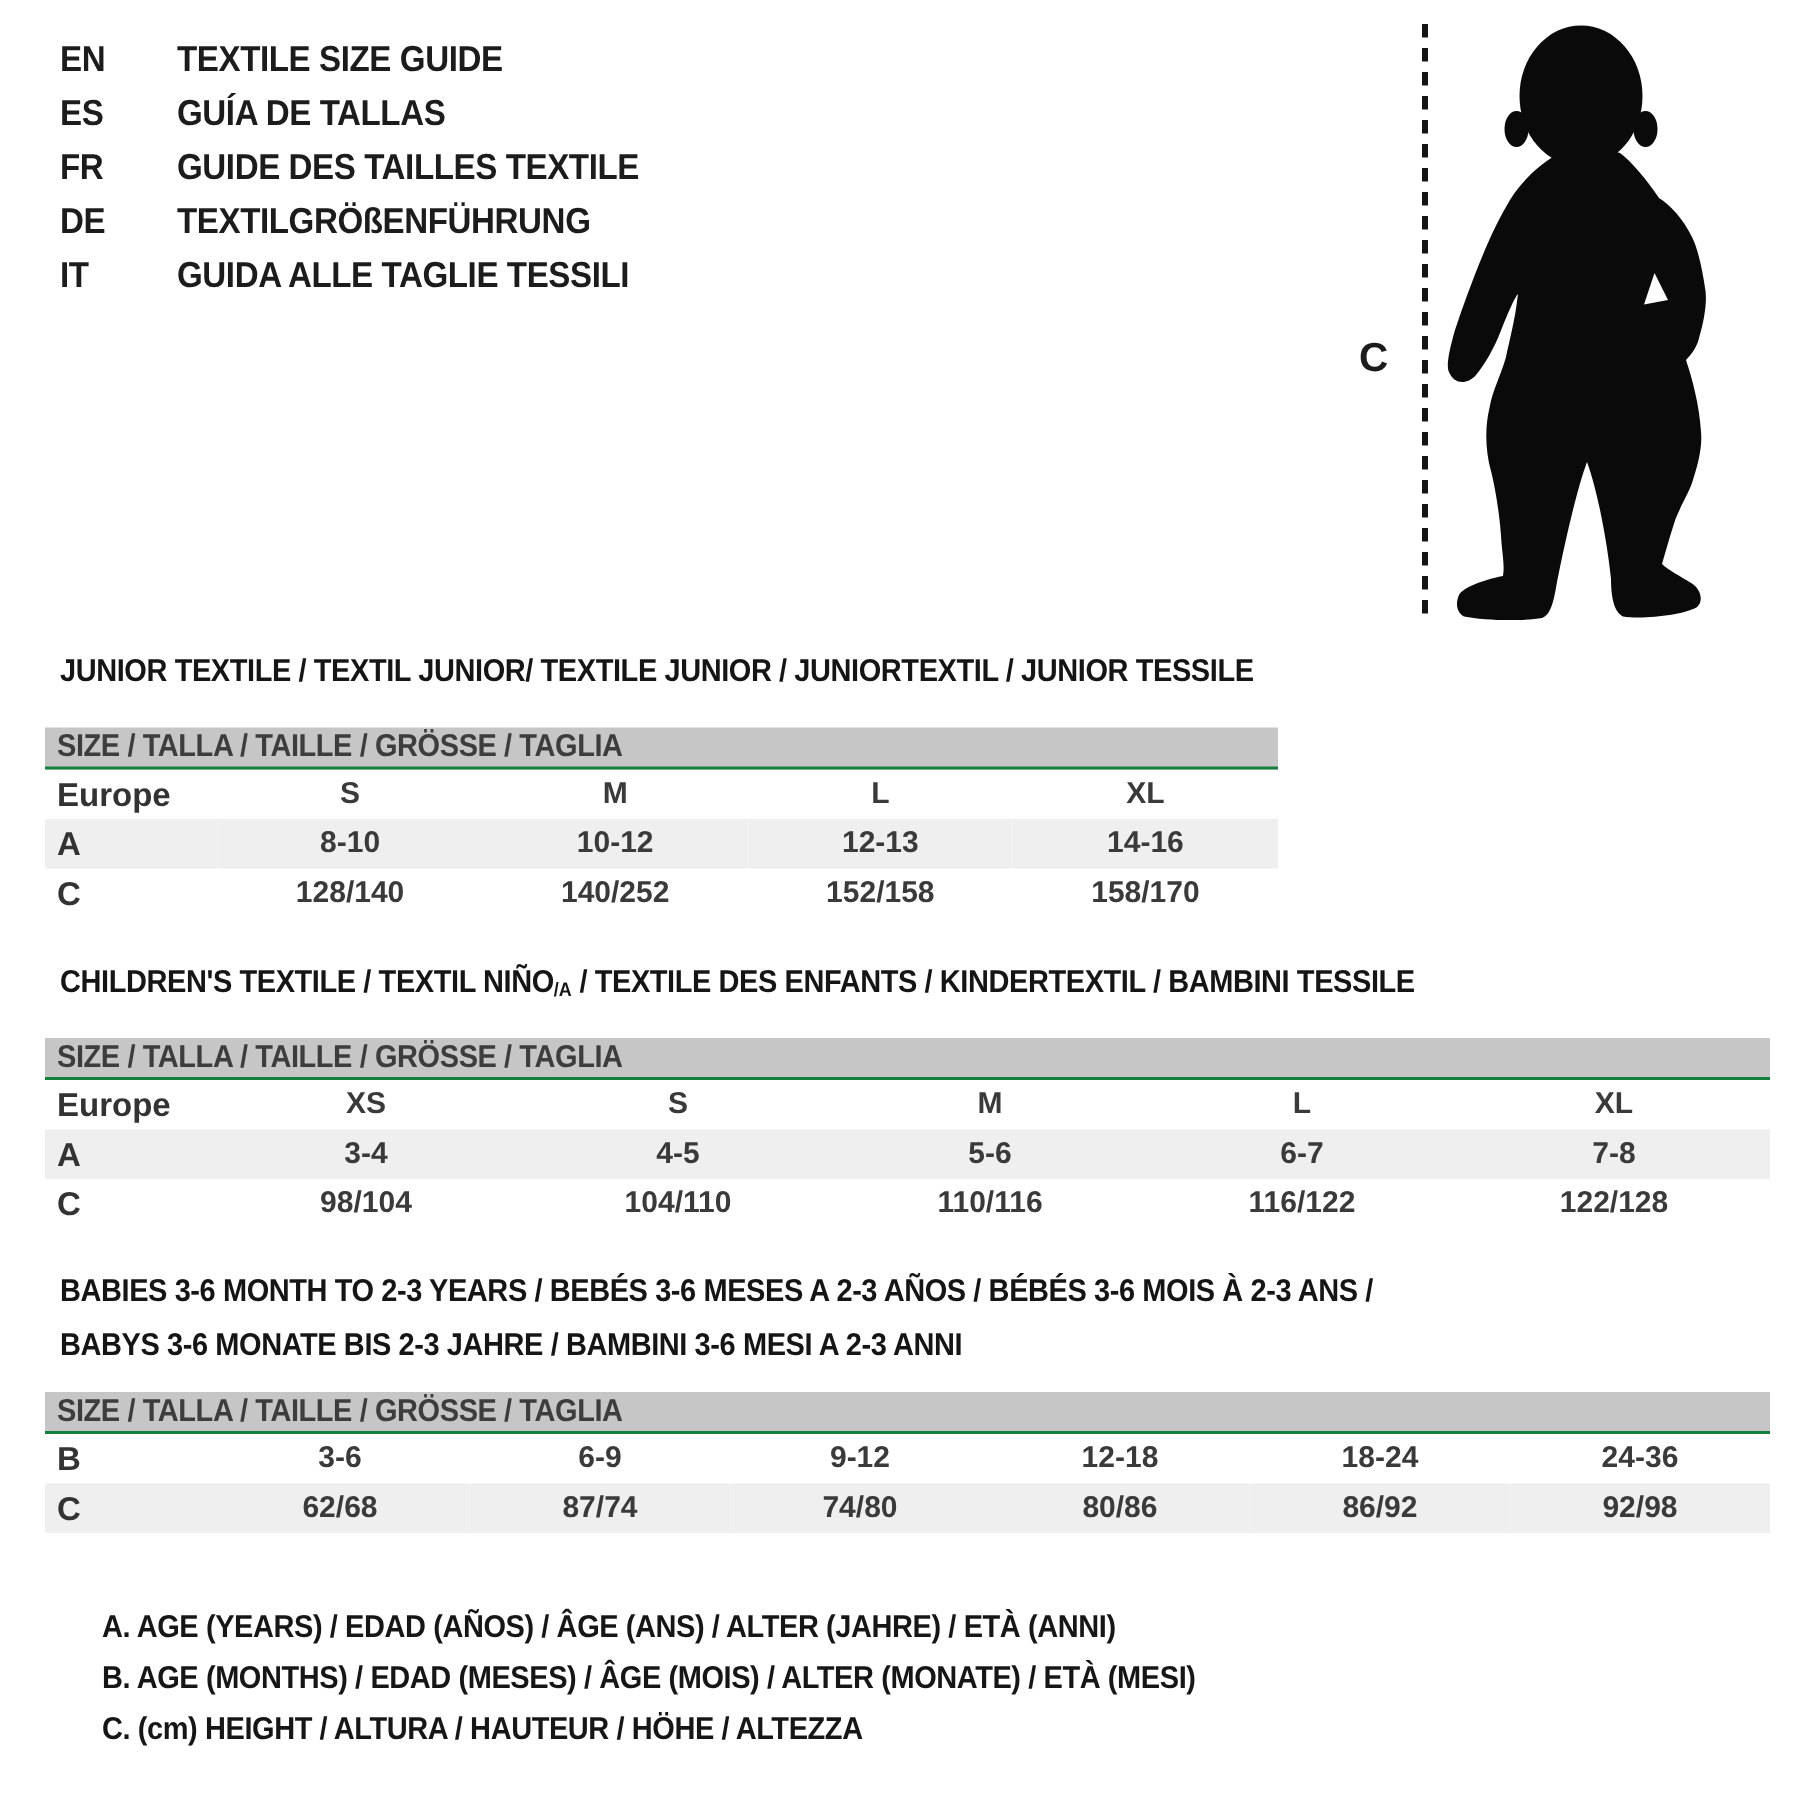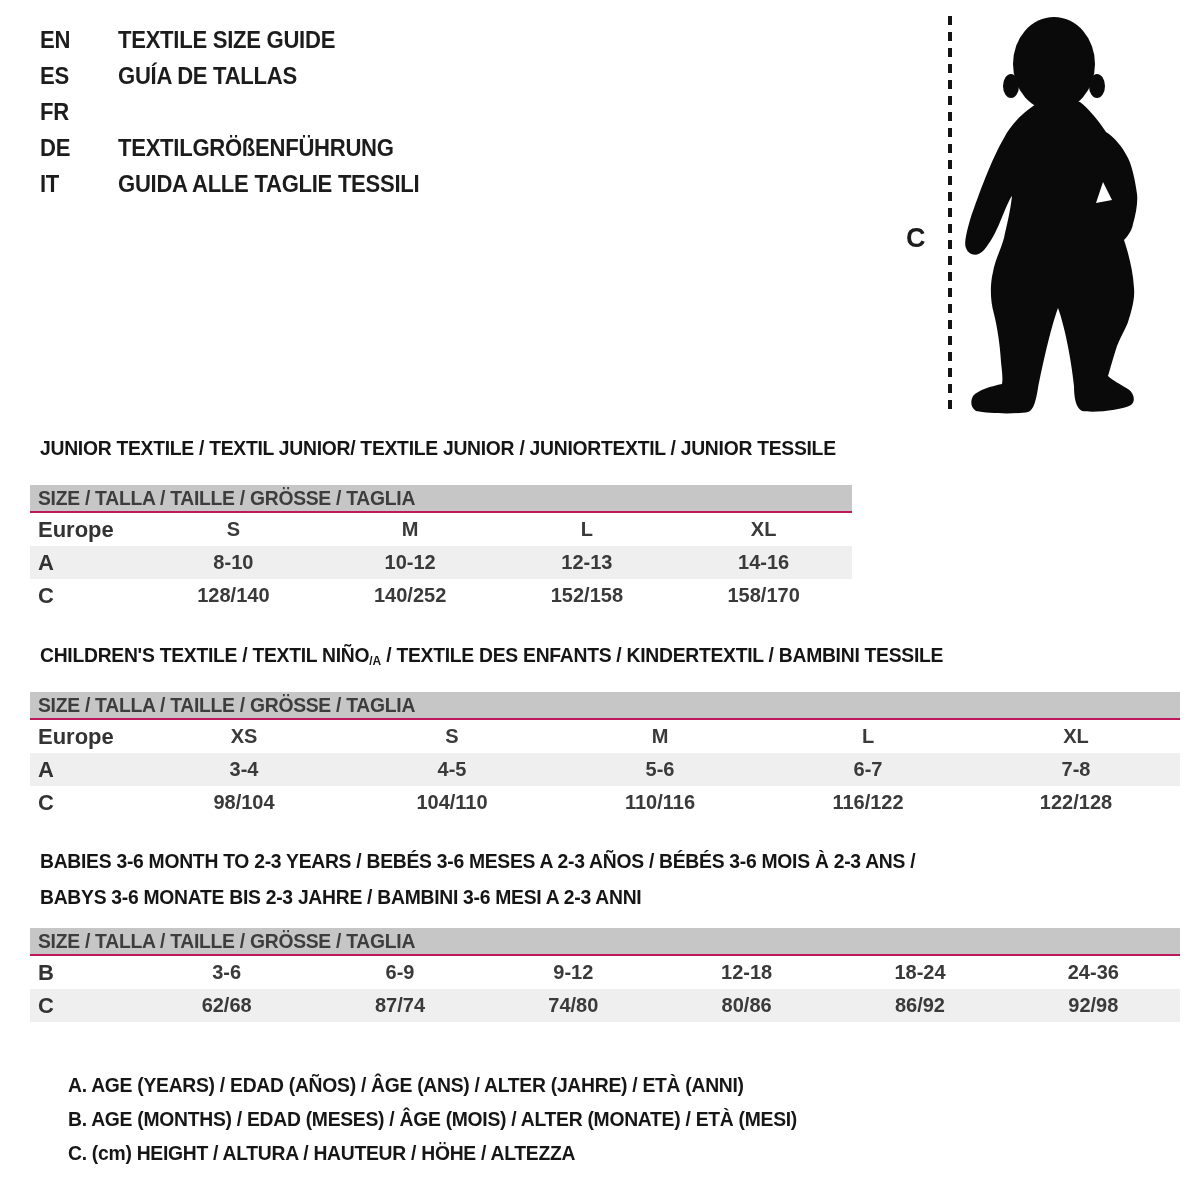--- a/index.html
+++ b/index.html
@@ -26,21 +26,21 @@
   .sec-children { top:641px; width:1150px; }
   .sec-babies   { top:843px; width:1150px; }
 
   .tbl-title { font-size:21px; font-weight:700; color:#151515;
                margin:0 0 0 10px; height:28px; line-height:28px; }
   .tbl-title.gap { margin-bottom:23px; }
   .title-sub { font-size:13px; position:relative; top:3px; letter-spacing:0; }
   .babies-titles { margin-bottom:13px; }
   .babies-titles .tbl-title { height:36px; line-height:36px; }
 
-  .size-bar { height:28px; background:#c6c6c6; border-bottom:2px solid #be185d;
+  .size-bar { height:28px; background:#c6c6c6; border-bottom:2px solid #15803d;
               padding-left:8px; line-height:26px; font-size:21px; font-weight:700;
               color:#3d3d3d; }
 
   table.size-table { width:100%; border-collapse:collapse; table-layout:fixed; }
   table.size-table tr { height:33px; }
   table.size-table tr.alt { background:#efefef; }
   td.lbl { text-align:left; padding-left:8px; font-size:22px; font-weight:700; color:#333; }
   td.val { text-align:center; font-size:20px; font-weight:700; color:#3a3a3a; }
   .sec-junior   td.lbl { width:115px; }
   .sec-children td.lbl { width:110px; }
@@ -59,20 +59,21 @@
     <div class="lang-row">
       <span class="lang-code"><span class="cnd">EN</span></span>
       <span class="lang-label"><span class="cnd">TEXTILE SIZE GUIDE</span></span>
     </div>
     <div class="lang-row">
       <span class="lang-code"><span class="cnd">ES</span></span>
       <span class="lang-label"><span class="cnd">GUÍA DE TALLAS</span></span>
     </div>
     <div class="lang-row">
       <span class="lang-code"><span class="cnd">FR</span></span>
+      <span class="lang-label"><span class="cnd">GUIDE DES TAILLES TEXTILE</span></span>
     </div>
     <div class="lang-row">
       <span class="lang-code"><span class="cnd">DE</span></span>
       <span class="lang-label"><span class="cnd">TEXTILGRÖßENFÜHRUNG</span></span>
     </div>
     <div class="lang-row">
       <span class="lang-code"><span class="cnd">IT</span></span>
       <span class="lang-label"><span class="cnd">GUIDA ALLE TAGLIE TESSILI</span></span>
     </div>
   </div>

